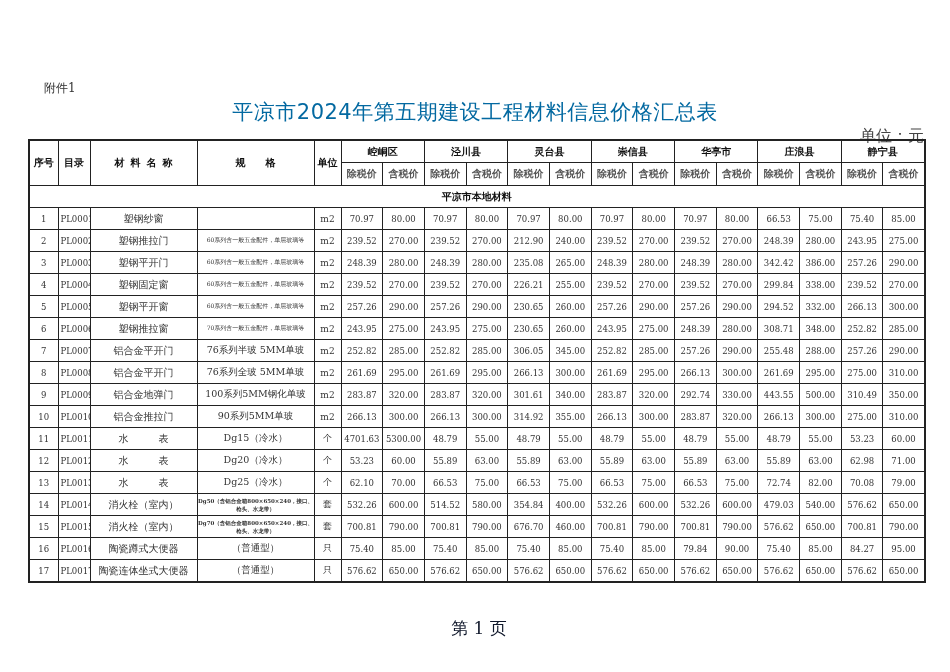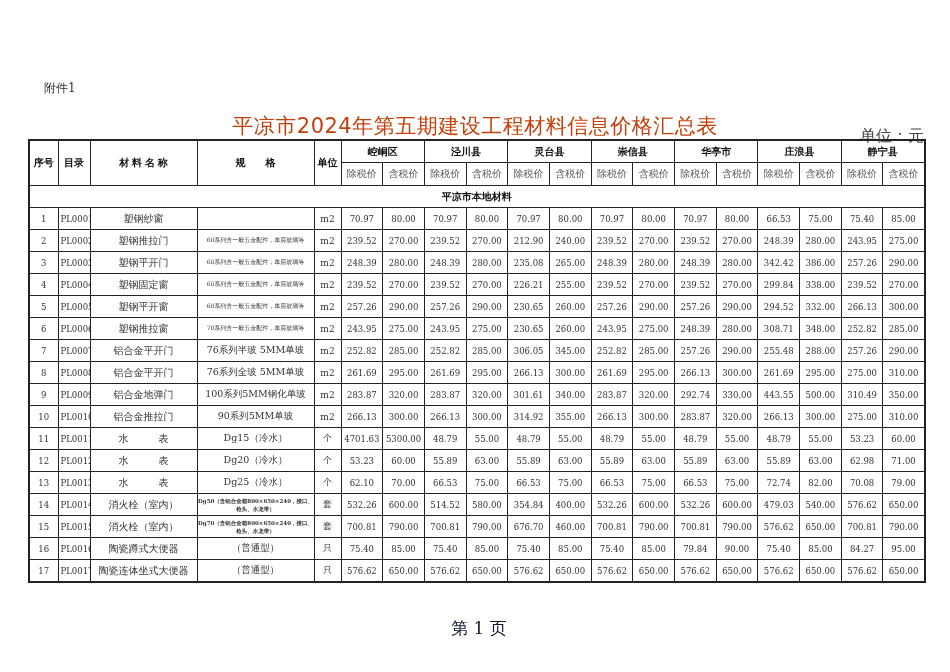--- a/index.html
+++ b/index.html
@@ -1,31 +1,31 @@
 <!DOCTYPE html>
 <html><head>
 <meta charset="utf-8">
 <style>
   html, body { margin: 0; padding: 0; background: #ffffff; }
   body { width: 950px; height: 672px; position: relative; overflow: hidden;
          font-family: "DejaVu Serif", "Liberation Serif", serif; color: #222; }
   .attach { position: absolute; left: 44px; top: 80px; font-size: 12px; color: #333; text-align: center; }
-  .title { position: absolute; left: 0; width: 950px; top: 112px; text-align: center;
+  .title { position: absolute; left: 0; width: 950px; top: 98px; text-align: center;
            font-family: "DejaVu Sans", "Liberation Sans", sans-serif;
-           font-size: 21px; color: #c2410c; letter-spacing: 0.5px; }
+           font-size: 21px; color: #0369a1; letter-spacing: 0.5px; }
   .unit-note { position: absolute; right: 26px; top: 126px; font-size: 16px; color: #444; }
   table.grid { position: absolute; left: 28px; top: 139px; border-collapse: collapse;
                table-layout: fixed; width: 896px; }
   table.grid td, table.grid th { border: 1px solid #222; padding: 0; overflow: hidden;
                white-space: nowrap; text-align: center; }
   table.grid { border: 2px solid #222; }
   th.h1 { font-family: "DejaVu Sans", "Liberation Sans", sans-serif; font-weight: bold;
           font-size: 10px; height: 21px; color: #111; margin-left: 20px; }
-  th.h2 { font-weight: normal; font-size: 10px; height: 22px; color: #555; }
-  th.fixed { font-family: Liberation Sans, sans-serif; font-weight: bold;
+  th.h2 { font-weight: bold; font-size: 10px; height: 22px; color: #555; }
+  th.fixed { font-family: Liberation Mono, monospace; font-weight: bold;
              font-size: 10px; color: #111; }
   td.cat { text-align: left; padding-left: 3px; font-family: "DejaVu Sans", "Liberation Sans", sans-serif;
            font-weight: bold; font-size: 10px; height: 21px; color: #111; }
   tr.row td { height: 21px; font-size: 8.5px; color: #333; }
   tr.row td.name { font-size: 10px; color: #333; }
   tr.row td.code { font-size: 8.5px; text-align: left; padding-left: 2px; }
   tr.row td.spec { font-size: 9.5px; }
   tr.row td.spec.small { font-size: 6px; }
   tr.row td.spec.tiny { font-size: 5.5px; white-space: normal; line-height: 8px; font-weight: bold; }
   tr.row td.unit { font-size: 9px; }

